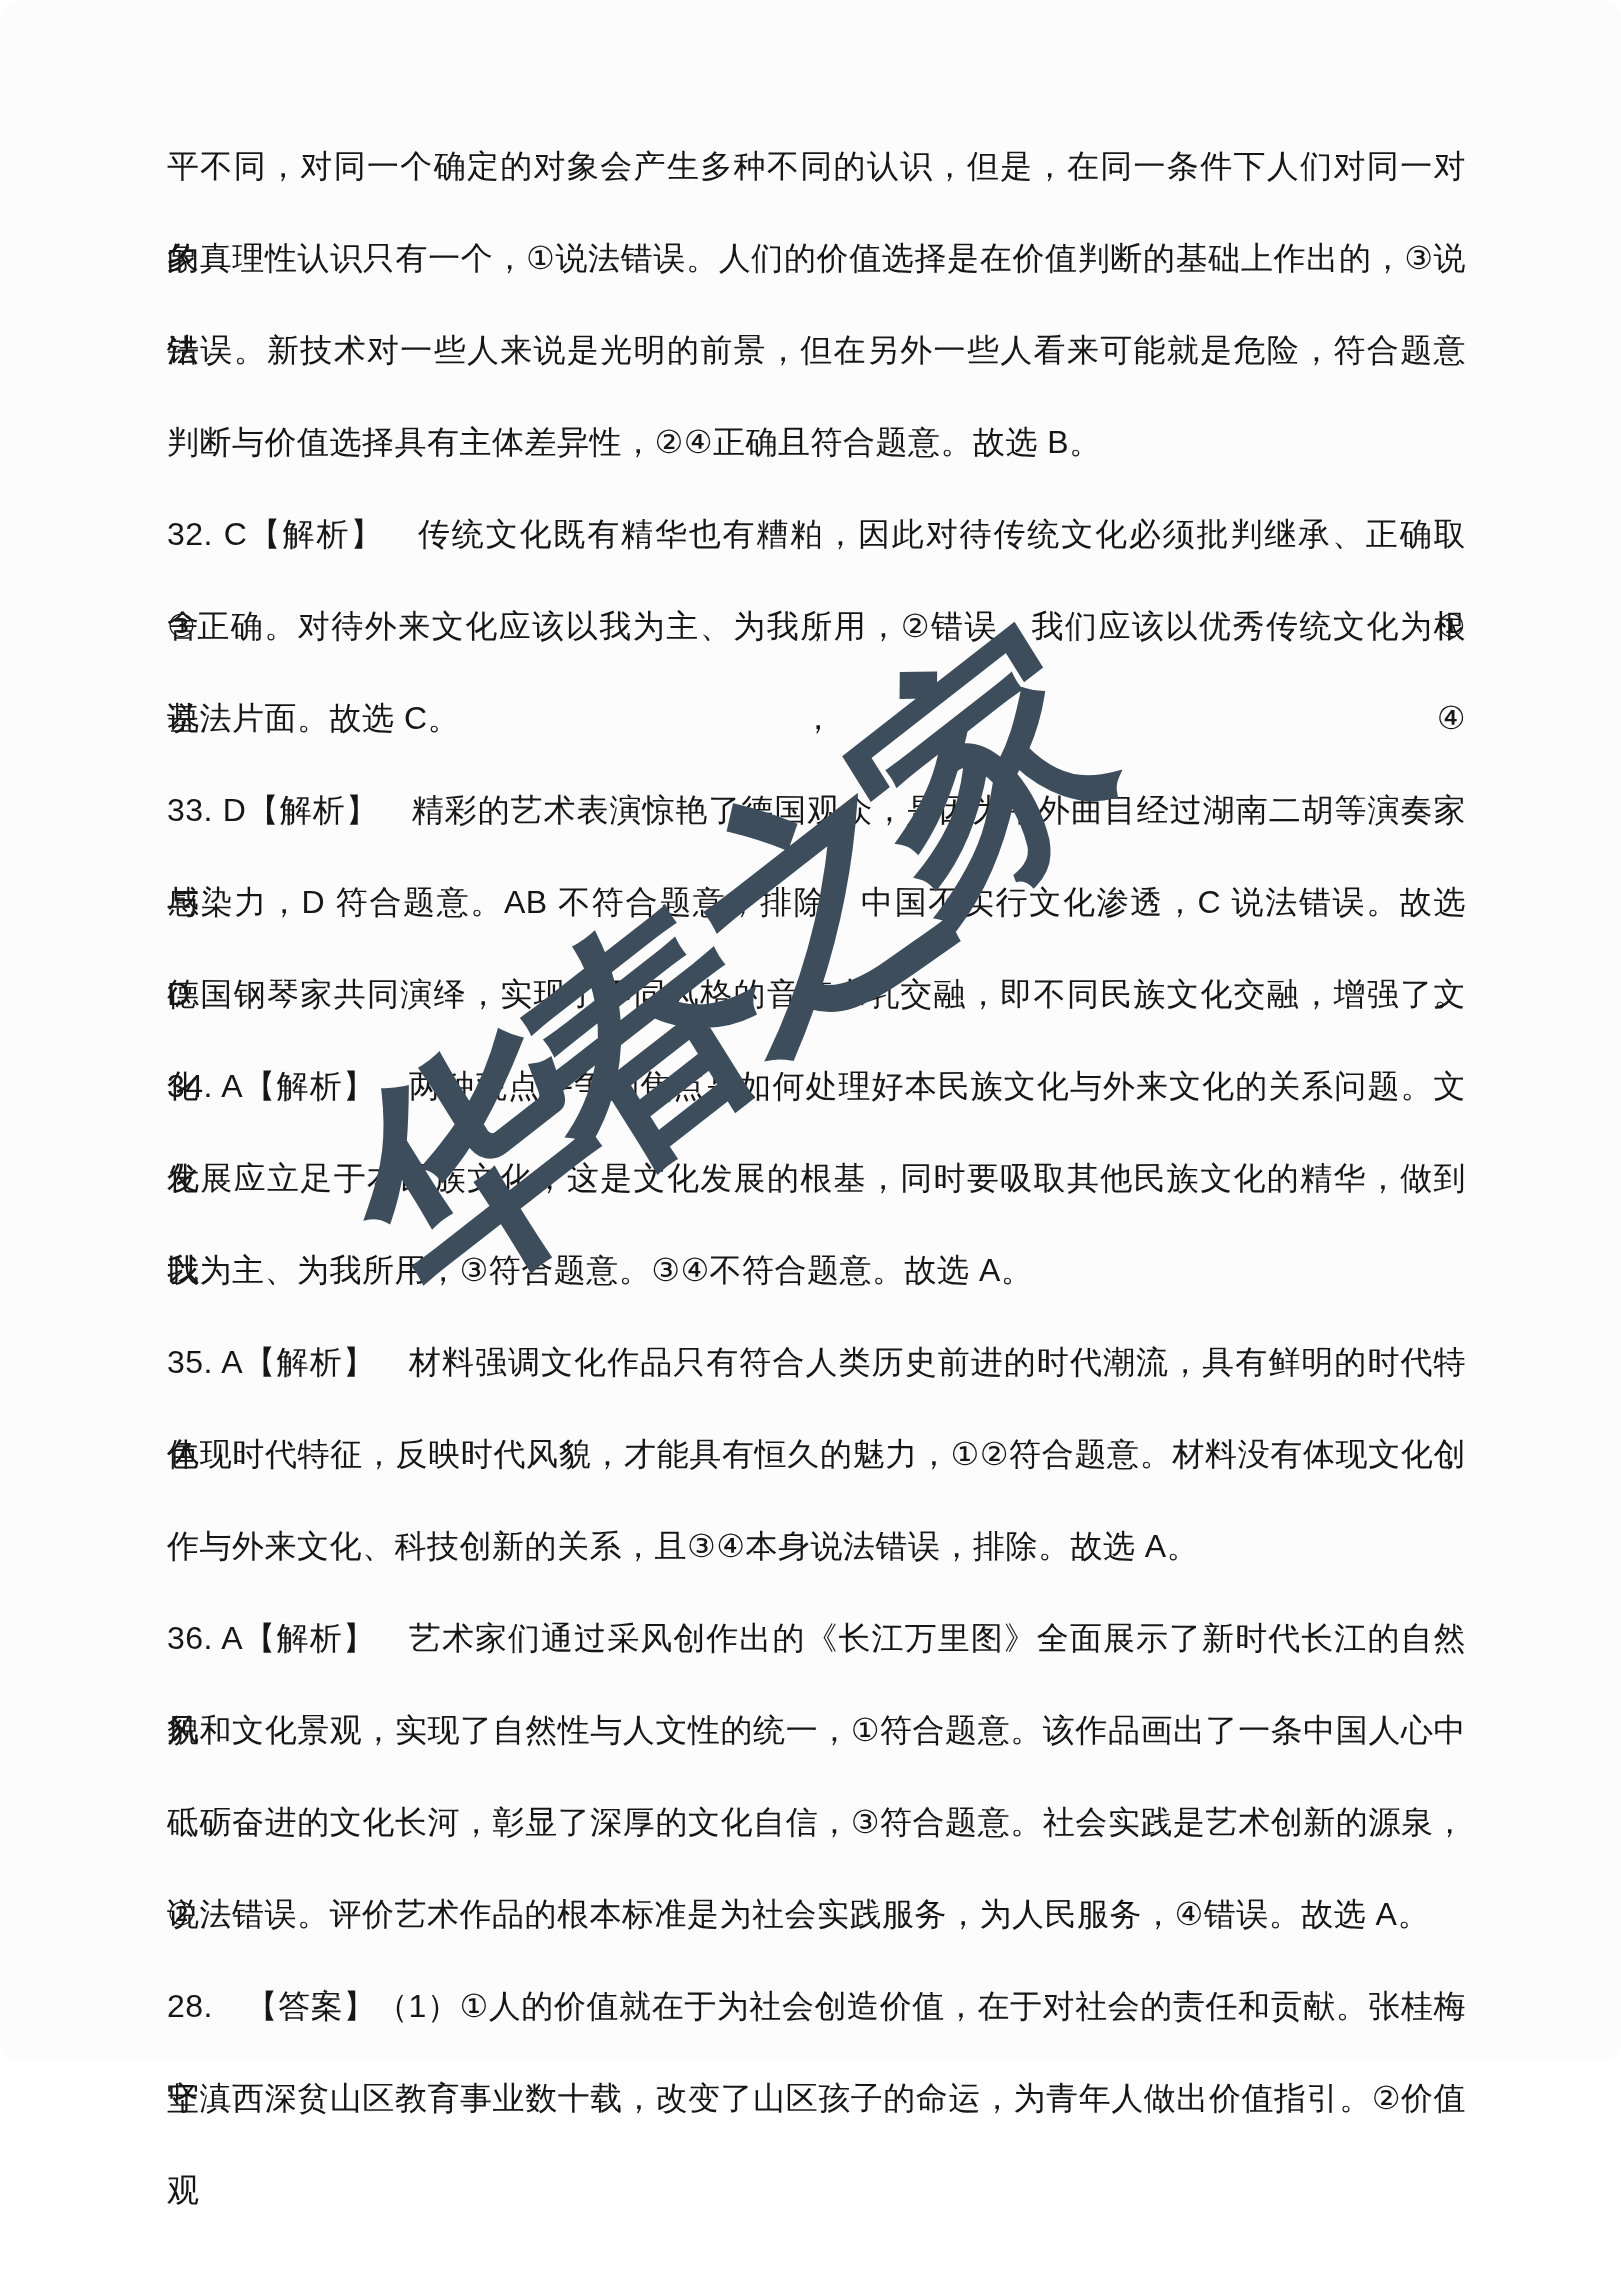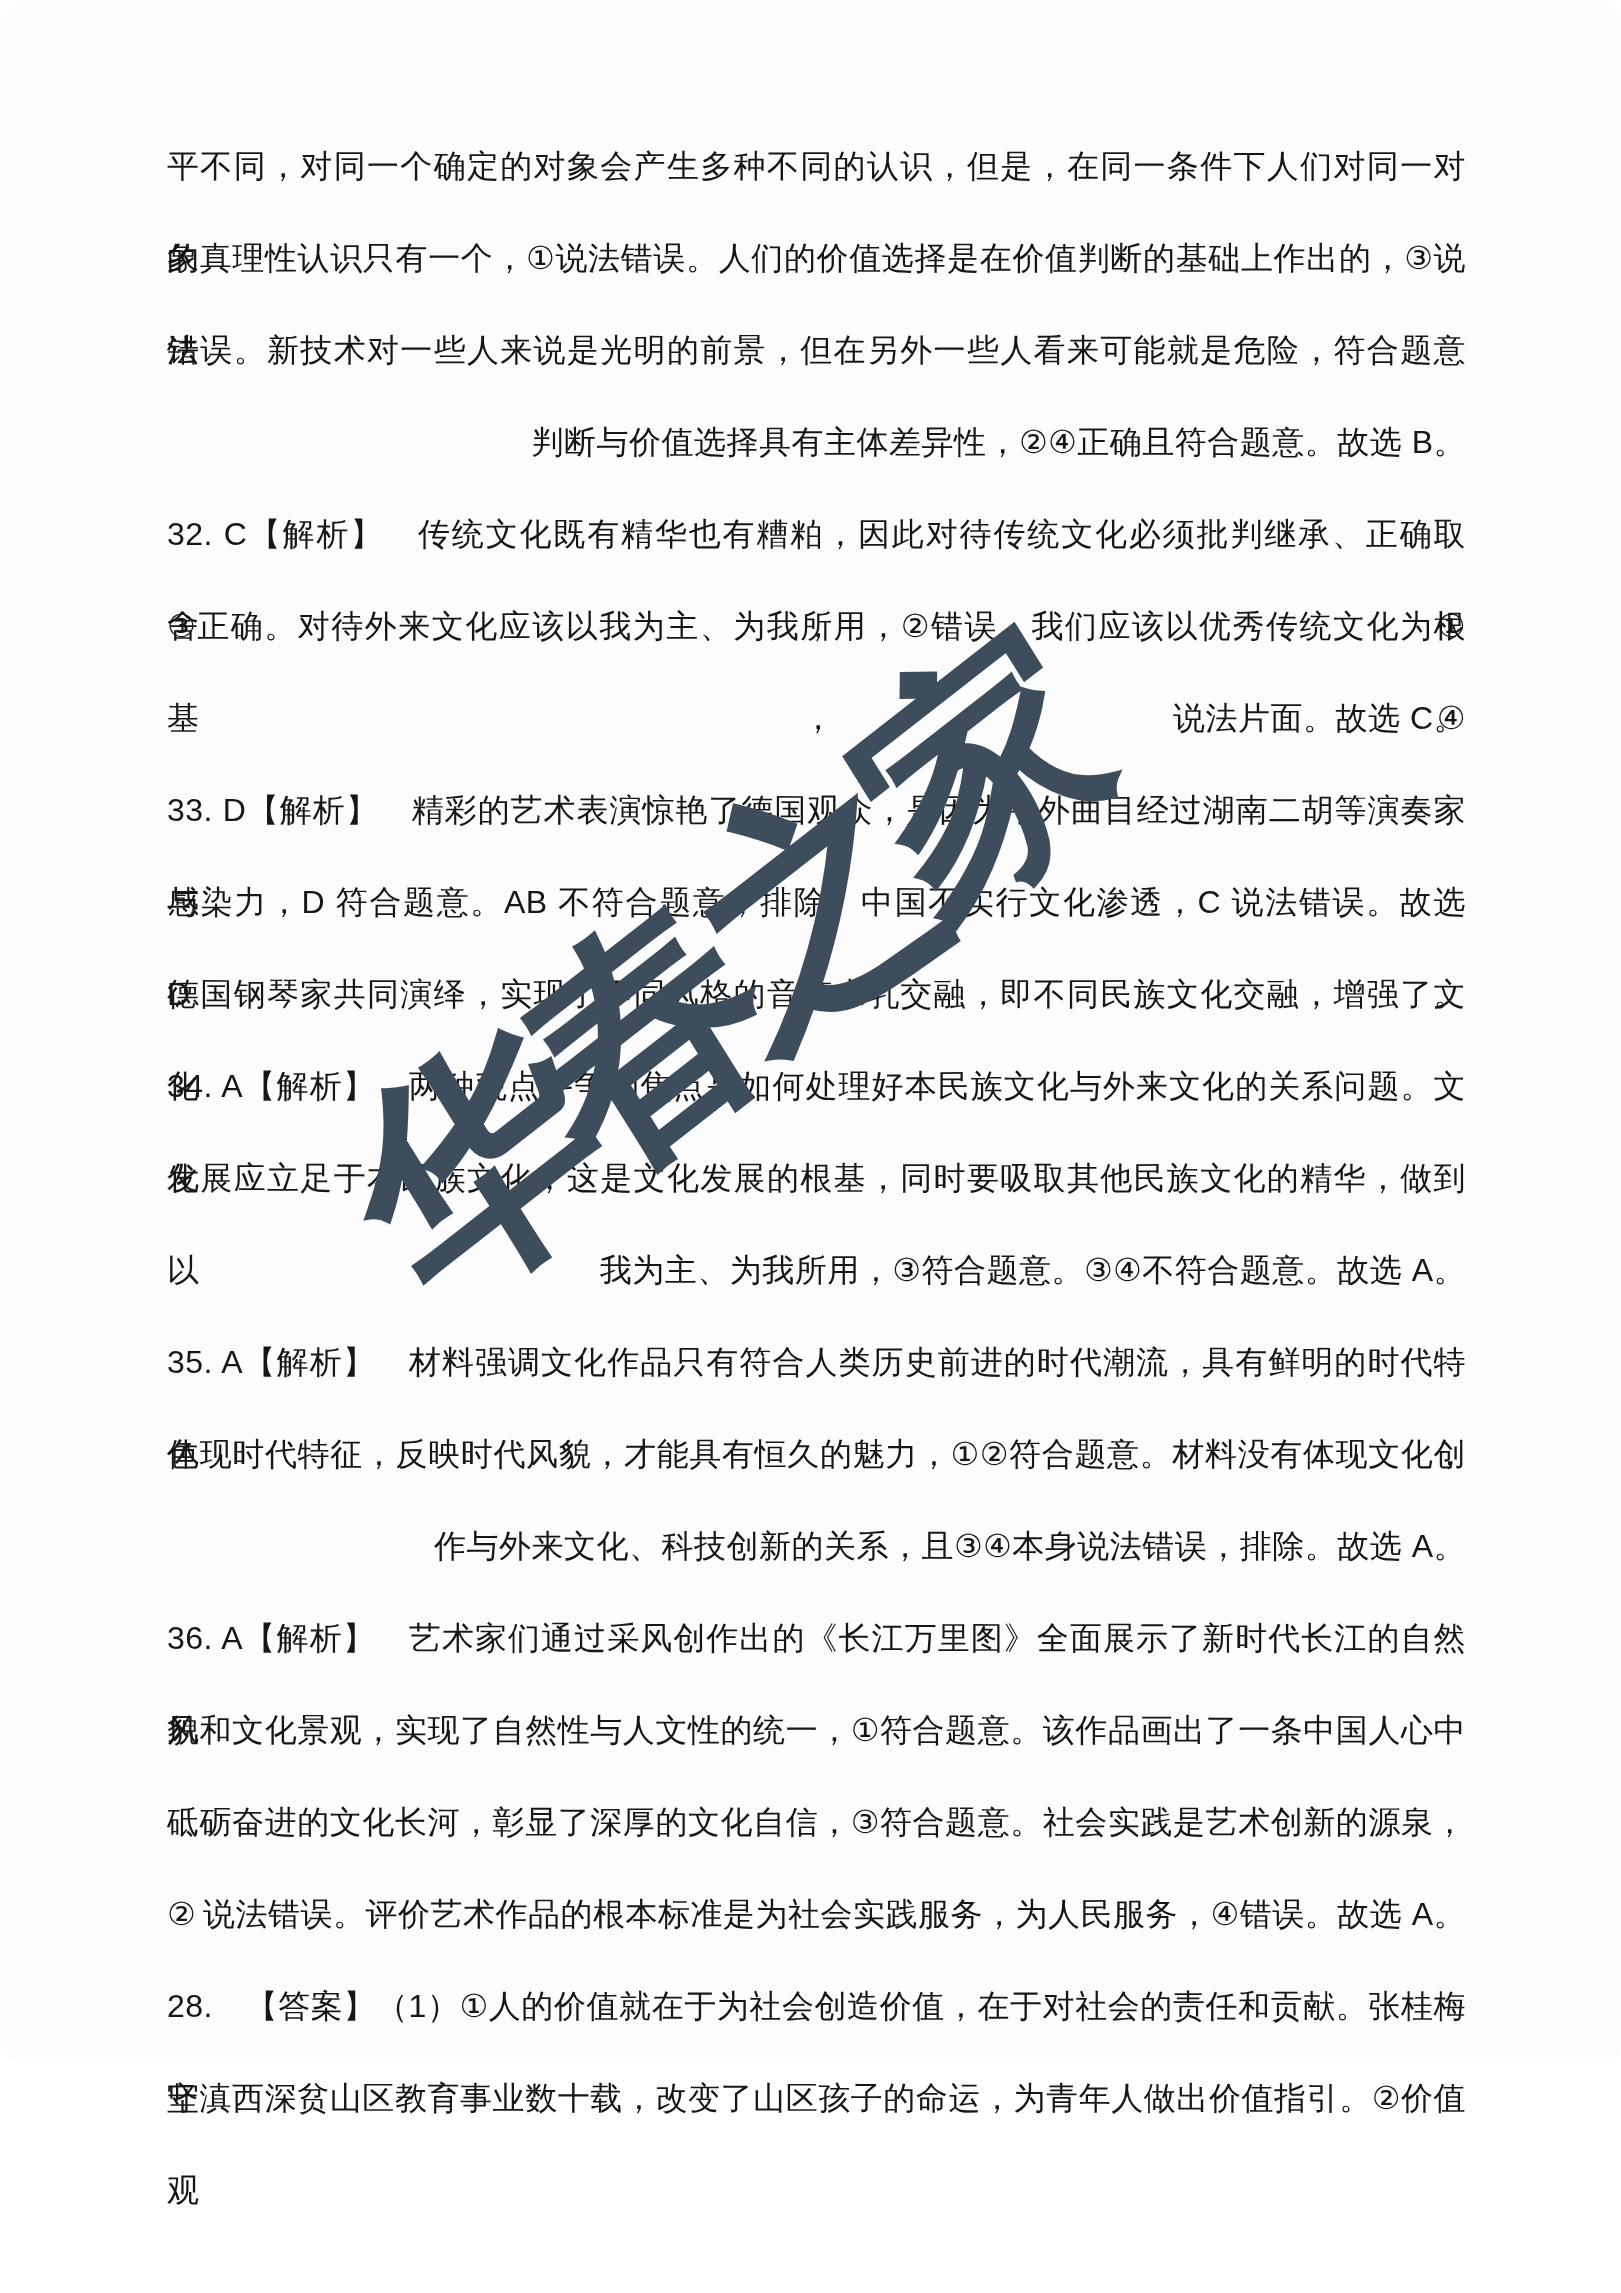--- a/index.html
+++ b/index.html
@@ -20,21 +20,21 @@
     left:167px;top:120px;
     width:1299px;
   }
   .line{
     height:92px;
     line-height:92px;
     font-size:32px;
     letter-spacing:0.5px;
     color:#161616;
     white-space:nowrap;
-    text-align:right;
+    text-align:left;
   }
   .line.justify{
     white-space:normal;
     text-align:justify;
     text-align-last:justify;
     -moz-text-align-last:justify;
   }
   .watermark{
     position:absolute;
     left:720px;top:980px;

